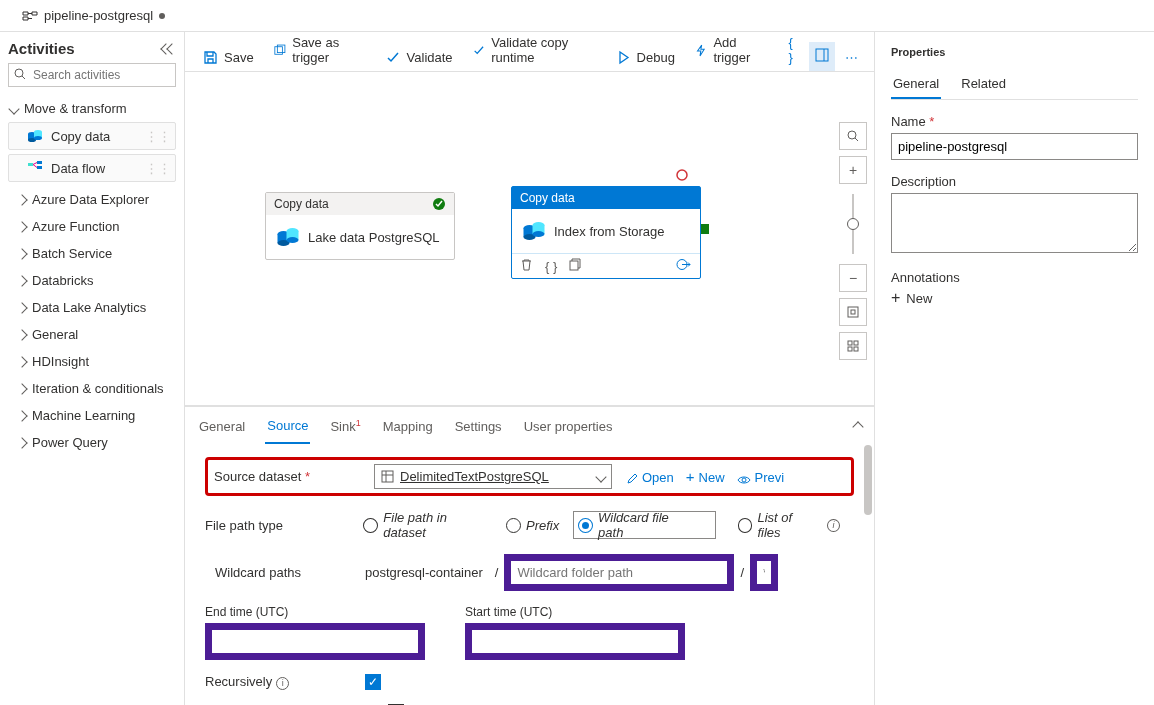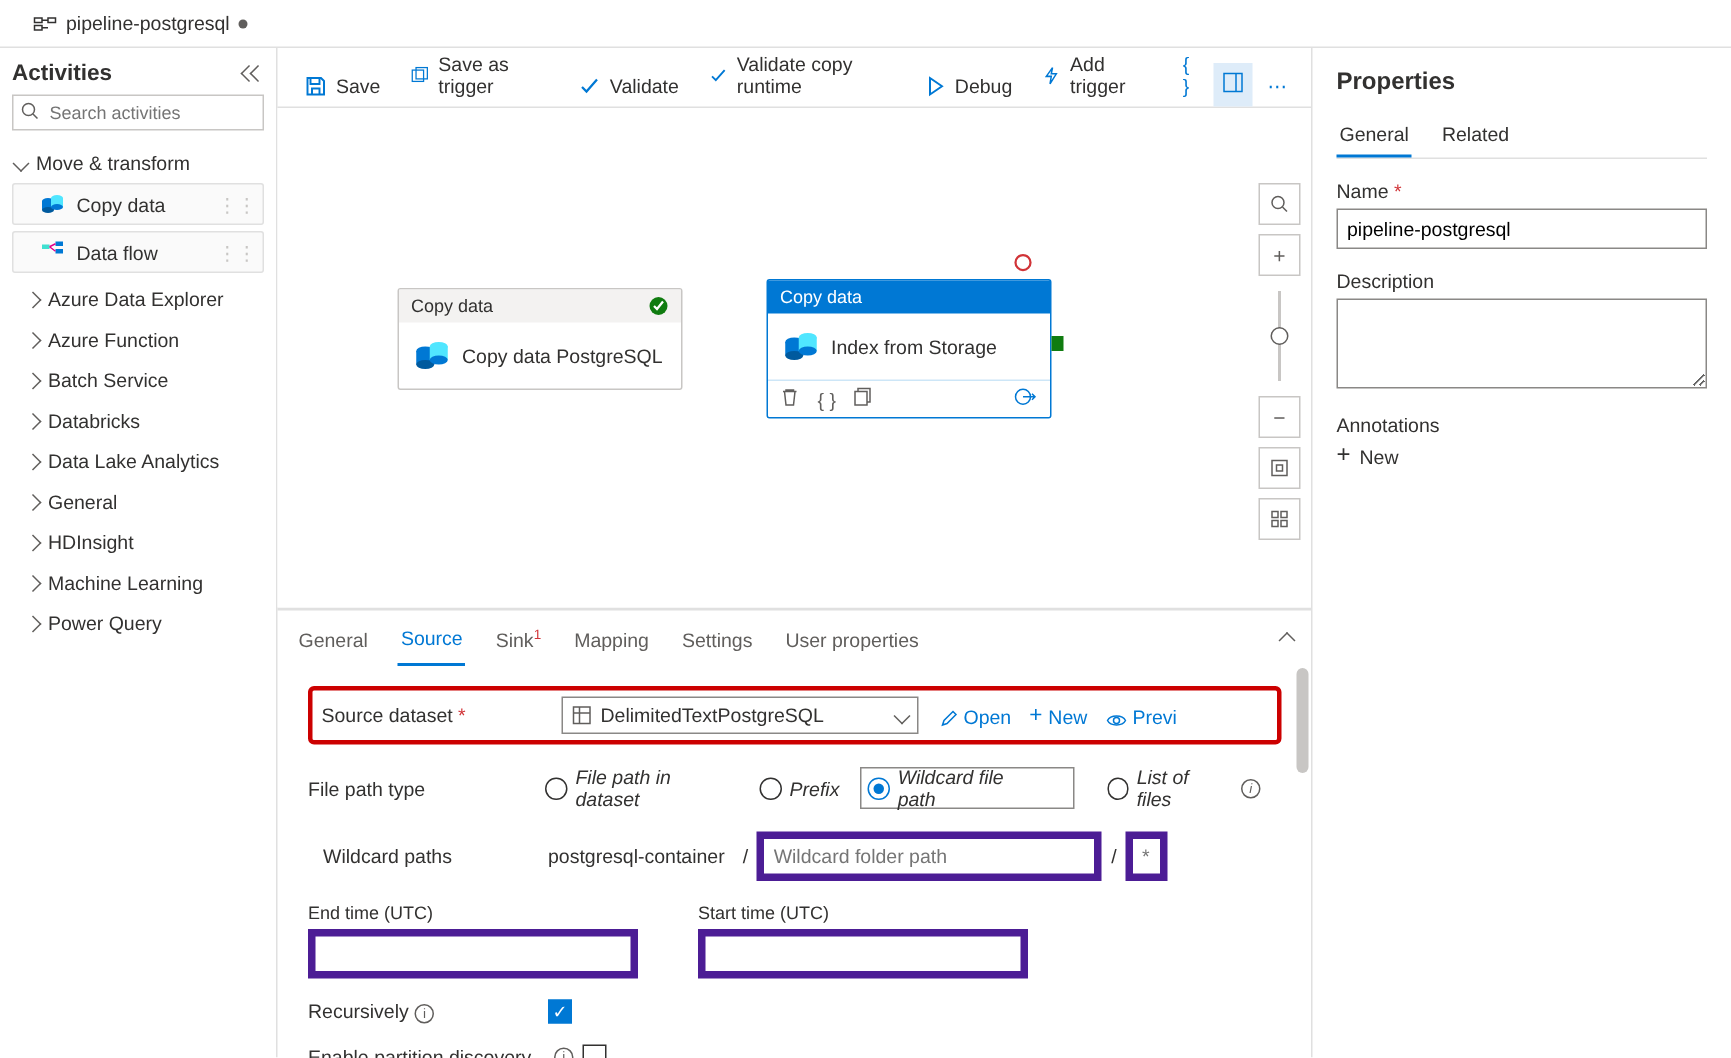--- a/index.html
+++ b/index.html
@@ -52,28 +52,28 @@
 .form-row .lbl .req { color: #d13438; }
 .ds-row { border: 3px solid #c00; border-radius: 4px; padding: 4px 6px; }
 .ds-select { width: 238px; border: 1px solid #8a8886; padding: 4px 6px; display: flex; align-items: center; gap: 6px; cursor: pointer; }
 .ds-actions { display: flex; gap: 12px; margin-left: 14px; }
 .ds-actions .lnk { color: #0078d4; display: flex; align-items: flex-end; gap: 4px; cursor: pointer; font-size: 13px; }
 .radio { display: inline-flex; align-items: center; gap: 5px; margin-right: 14px; cursor: pointer; font-style: italic; }
 .radio .r { width: 15px; height: 15px; border: 1px solid #323130; border-radius: 50%; display: inline-flex; align-items: center; justify-content: center; }
 .radio.checked .r { border-color: #0078d4; }
 .radio.checked .r::after { content: ""; width: 7px; height: 7px; background: #0078d4; border-radius: 50%; }
 .info { width: 13px; height: 13px; border: 1px solid #605e5c; border-radius: 50%; display: inline-flex; align-items: center; justify-content: center; font-size: 9px; color: #605e5c; margin-left: 4px; }
-.txt-input { border: 5px solid #4c1d95; padding: 4px 6px; font-size: 13px; font-family: inherit; }
+.txt-input { border: 7px solid #4c1d95; padding: 4px 6px; font-size: 13px; font-family: inherit; }
 .wild-row .container-name { margin-right: 6px; }
 .wild-row .slash { margin: 0 6px; }
 .checkbox { width: 16px; height: 16px; border: 1px solid #323130; display: inline-flex; align-items: center; justify-content: center; }
 .checkbox.checked { background: #0078d4; border-color: #0078d4; }
 .checkbox.checked::after { content: "✓"; color: #fff; font-size: 12px; }
 .props-panel { width: 280px; border-left: 1px solid #e0e0e0; padding: 14px 16px; }
-.props-panel h3 { font-size: 16px; font-weight: 600; margin-bottom: 12px; }
+.props-panel h3 { font-size: 11px; font-weight: 600; margin-bottom: 12px; }
 .ptabs { display: flex; gap: 18px; border-bottom: 1px solid #e0e0e0; margin-bottom: 14px; }
 .ptab { padding: 6px 2px; cursor: pointer; }
 .ptab.active { border-bottom: 2px solid #0078d4; }
 .plabel { font-size: 13px; margin-bottom: 4px; }
 .props-panel input[type=text] { width: 100%; border: 1px solid #8a8886; padding: 5px 6px; margin-bottom: 14px; font-size: 13px; font-family: inherit; }
 .props-panel textarea { width: 100%; height: 60px; border: 1px solid #8a8886; margin-bottom: 14px; resize: both; font-family: inherit; }
 .add-new { display: flex; align-items: center; gap: 6px; cursor: pointer; margin-top: 4px; }
 .chev { display: inline-block; width: 8px; height: 8px; border-right: 1.5px solid #605e5c; border-bottom: 1.5px solid #605e5c; }
 .chev.right { transform: rotate(-45deg); }
 .chev.down { transform: rotate(45deg); }
@@ -165,20 +165,24 @@
       <div class="side-item-sub">
           <span class="chev right"></span>
           <span>General</span>
         </div>
       <div class="side-item-sub">
           <span class="chev right"></span>
           <span>HDInsight</span>
         </div>
       <div class="side-item-sub">
           <span class="chev right"></span>
+          <span>Iteration &amp; conditionals</span>
+        </div>
+      <div class="side-item-sub">
+          <span class="chev right"></span>
           <span>Machine Learning</span>
         </div>
       <div class="side-item-sub">
           <span class="chev right"></span>
           <span>Power Query</span>
         </div>
     </div>
 
     <div class="center">
       <div class="toolbar">
@@ -243,21 +247,21 @@
             </div>
             <div class="body">
               <svg width="24" height="24" viewBox="0 0 16 16">
                   <ellipse cx="5" cy="6" rx="4" ry="2" fill="#0078d4"></ellipse>
                   <rect x="1" y="6" width="8" height="6" fill="#0078d4"></rect>
                   <ellipse cx="5" cy="12" rx="4" ry="2" fill="#005a9e"></ellipse>
                   <ellipse cx="11" cy="4" rx="4" ry="2" fill="#50e6ff"></ellipse>
                   <rect x="7" y="4" width="8" height="6" fill="#50e6ff"></rect>
                   <ellipse cx="11" cy="10" rx="4" ry="2" fill="#0078d4"></ellipse>
                 </svg>
-              <span>Copy data PostgreSQL</span>
+              <span>Lake data PostgreSQL</span>
             </div>
           </div>
 
           <svg style="position:absolute; left:490px; top:96px;" width="14" height="14">
               <circle cx="7" cy="7" r="5" fill="none" stroke="#d13438" stroke-width="1.5"></circle>
             </svg>
 
           <div class="activity-box selected" style="left:326px; top:114px;">
             <div class="hdr">
               <span>Copy data</span>
@@ -334,21 +338,21 @@
         <div class="scrollbar-stub"></div>
 
         <div class="form-row ds-row">
           <span class="lbl"><span>Source dataset</span> <span class="req">*</span></span>
           <div class="ds-select">
             <svg width="13" height="13" viewBox="0 0 13 13">
                 <rect x="1" y="1" width="11" height="11" fill="none" stroke="#605e5c"></rect>
                 <line x1="1" y1="5" x2="12" y2="5" stroke="#605e5c"></line>
                 <line x1="5" y1="1" x2="5" y2="12" stroke="#605e5c"></line>
               </svg>
-            <span style="flex:1;">DelimitedTextPostgreSQL</span>
+            <span style="flex:1;text-decoration:underline;">DelimitedTextPostgreSQL</span>
             <span class="chev down"></span>
           </div>
           <div class="ds-actions">
             <span class="lnk">
                 <svg width="12" height="12" viewBox="0 0 12 12">
                   <path d="M2 10l1-3 6-6 2 2-6 6-3 1z" fill="none" stroke="#0078d4"></path>
                 </svg>
                 <span>Open</span>
               </span>
             <span class="lnk">

